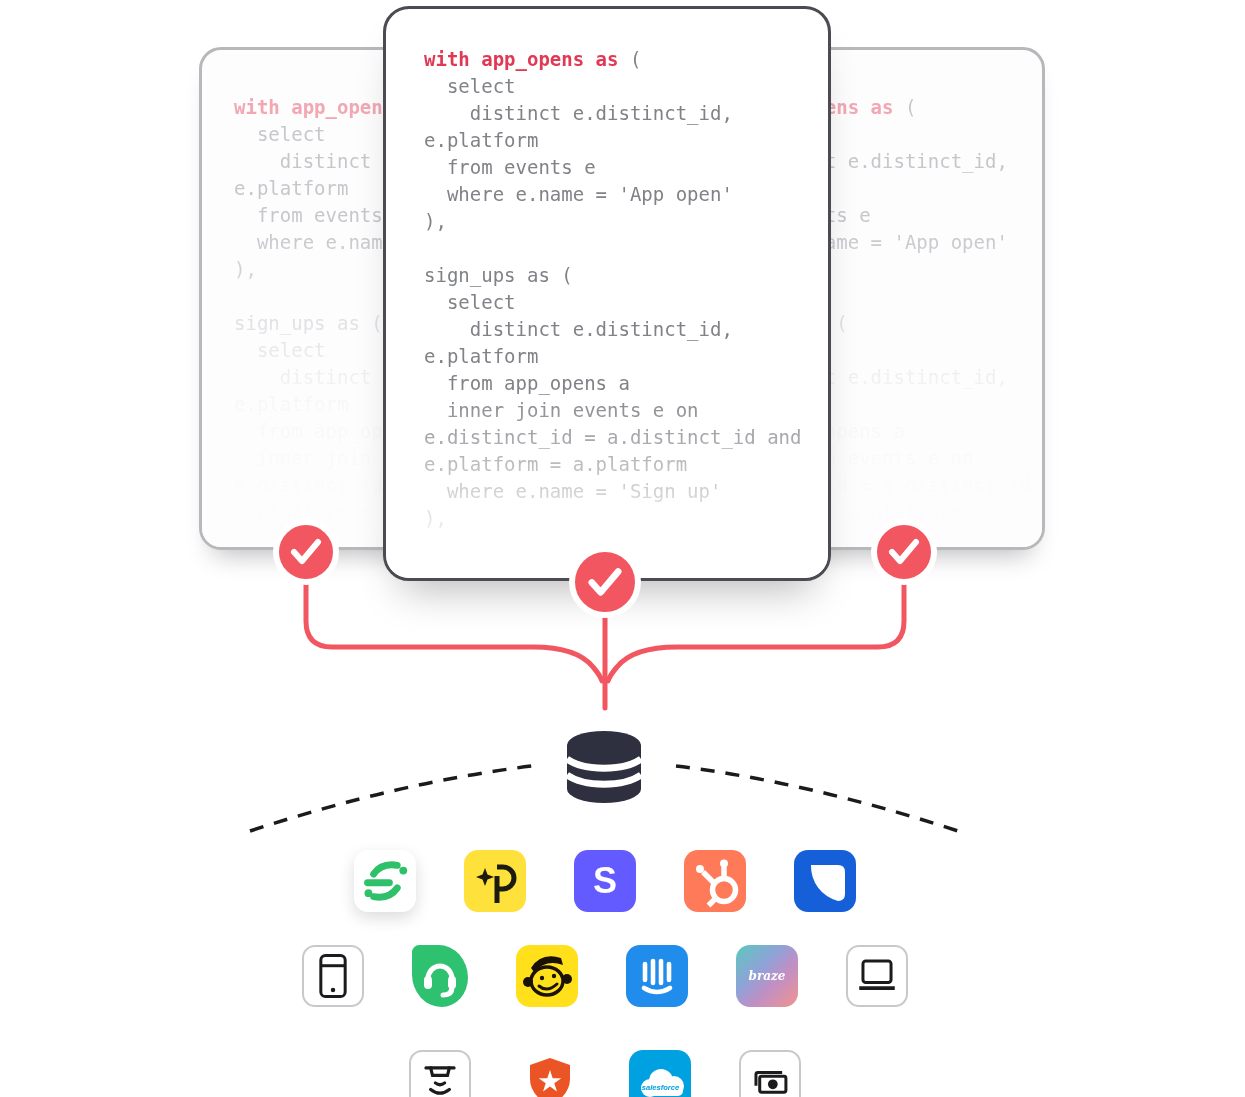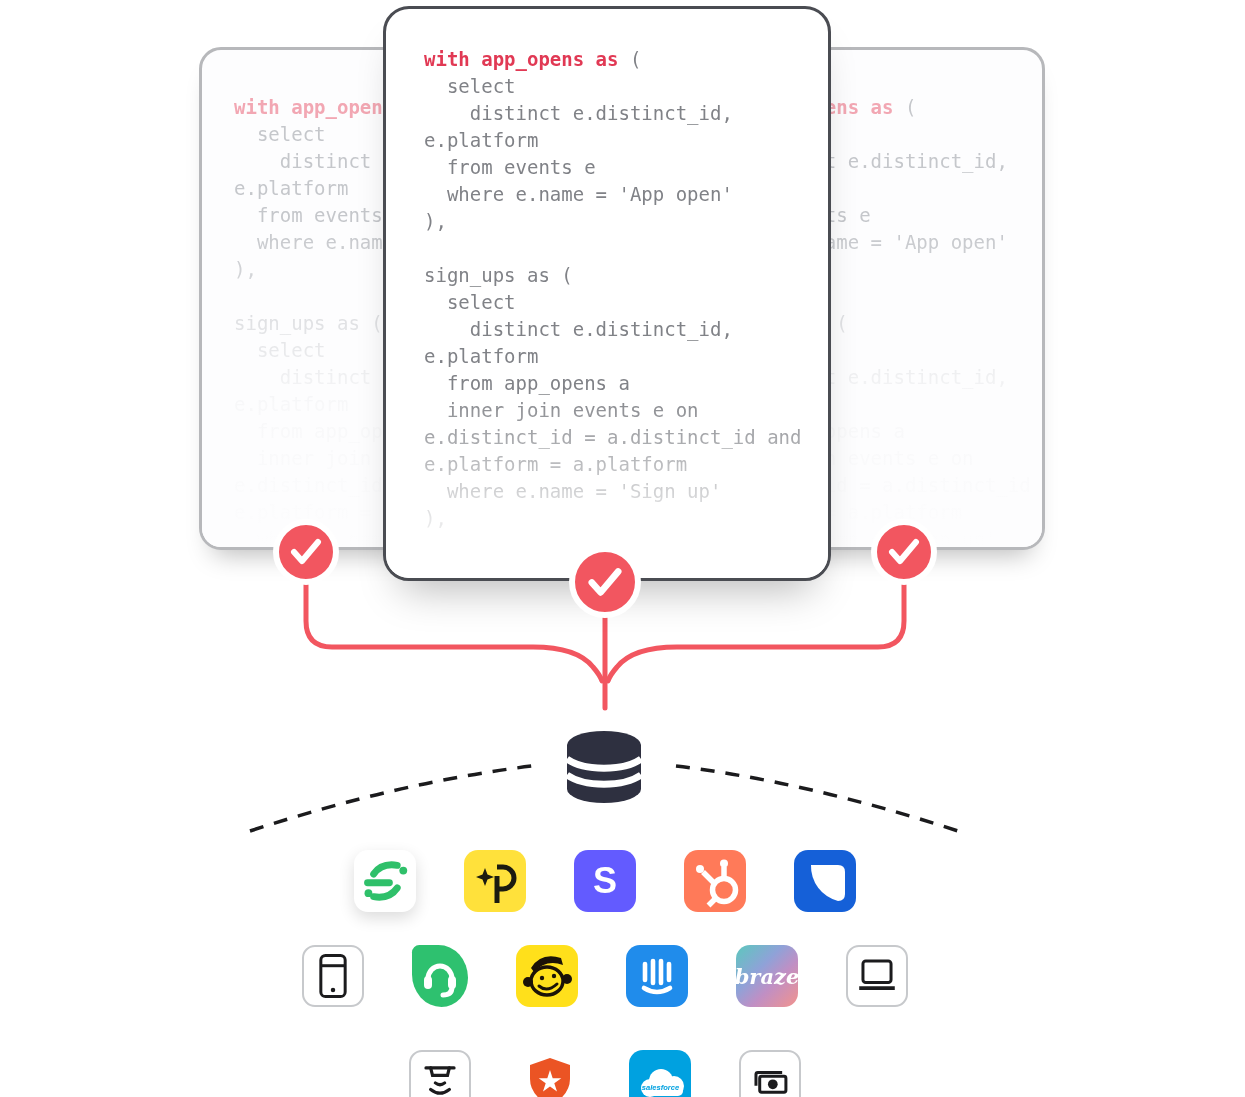--- a/index.html
+++ b/index.html
@@ -38,21 +38,21 @@
 
   
   .row{position:absolute;left:605px;transform:translateX(-50%);display:flex;gap:48px;z-index:1;}
   .row1{top:850px;} .row2{top:945px;} .row3{top:1050px;}
   .tile{width:62px;height:62px;border-radius:14px;position:relative;display:flex;
         align-items:center;justify-content:center;box-sizing:border-box;flex:0 0 auto;}
   .tile.outline{border:2.5px solid #c7c9cc;border-radius:13px;background:#fff;}
   .tile.shadowed{box-shadow:0 6px 16px rgba(0,0,0,.14);}
   .tile .letter{font-weight:bold;color:#fff;font-size:36px;line-height:62px;}
   .tile.freshdesk{width:56px;height:62px;border-radius:8px 58% 52% 58%;}
-  .braze-label{color:#fff;font-family:"DejaVu Serif",serif;font-style:italic;font-weight:bold;font-size:21px;}
+  .braze-label{color:#fff;font-family:"DejaVu Serif",serif;font-style:italic;font-weight:bold;font-size:12px;}
 </style>
 </head>
 <body>
 
 <div class="stage">
 
   <div class="card back-card left">
     <pre class="code"><span class="kw">with app_opens as</span> (
   select
     distinct e.distinct_id,

